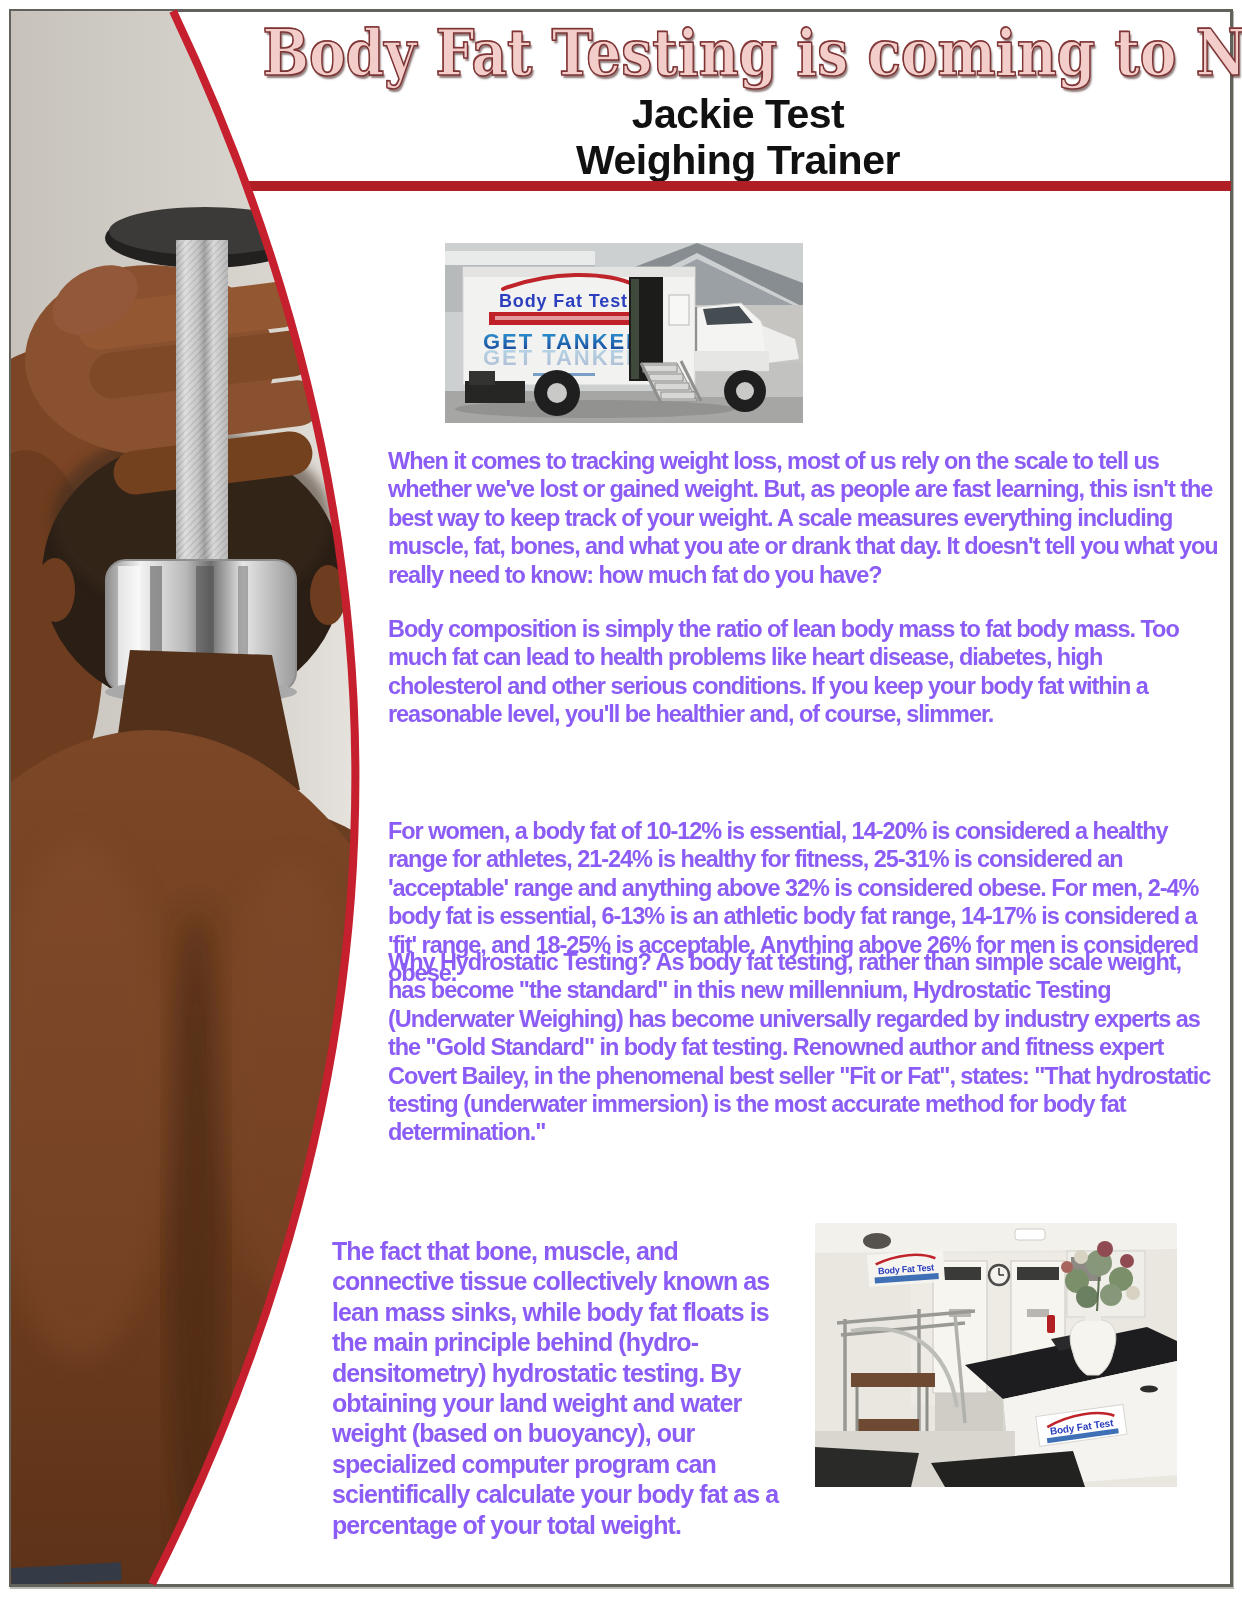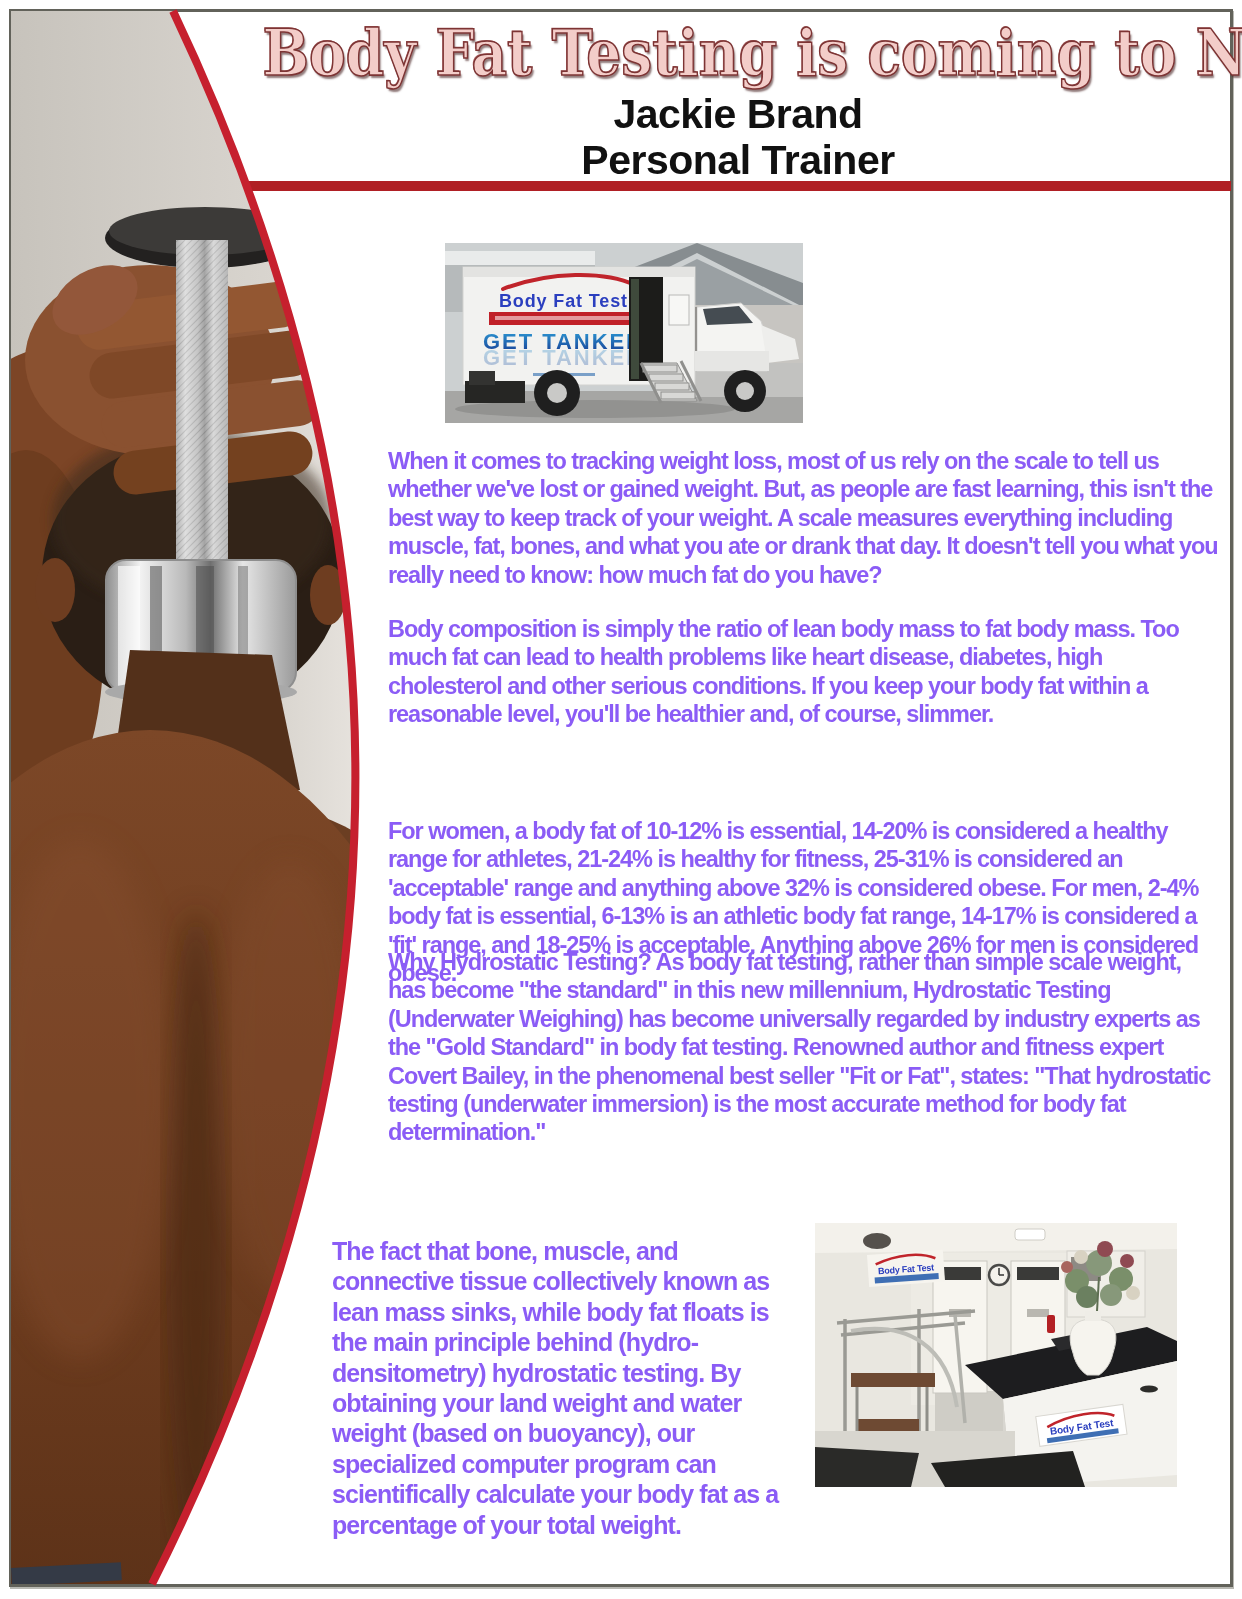--- a/index.html
+++ b/index.html
@@ -51,22 +51,22 @@
   svg { display:block; }
 </style>
 </head>
 <body>
 
 <div class="page">
 
   <div class="frame"></div>
 
   <div class="title">Body Fat Testing is coming to NPAC</div>
-  <div class="subtitle name">Jackie Brand</div>
-  <div class="subtitle role">Personal Trainer</div>
+  <div class="subtitle name">Jackie Test</div>
+  <div class="subtitle role">Weighing Trainer</div>
 
   <div class="red-rule"></div>
 
   <svg class="left-photo" width="1242" height="1599" viewBox="0 0 1242 1599" aria-hidden="true">
     <defs>
       <clipPath id="photoClip">
         <path d="M11,11 L173,11 Q548,800 152,1584 L11,1584 Z"></path>
       </clipPath>
       <linearGradient id="wallGrad" x1="0" y1="0" x2="1" y2="0">
         <stop offset="0" stop-color="#c7c3bc"></stop>

